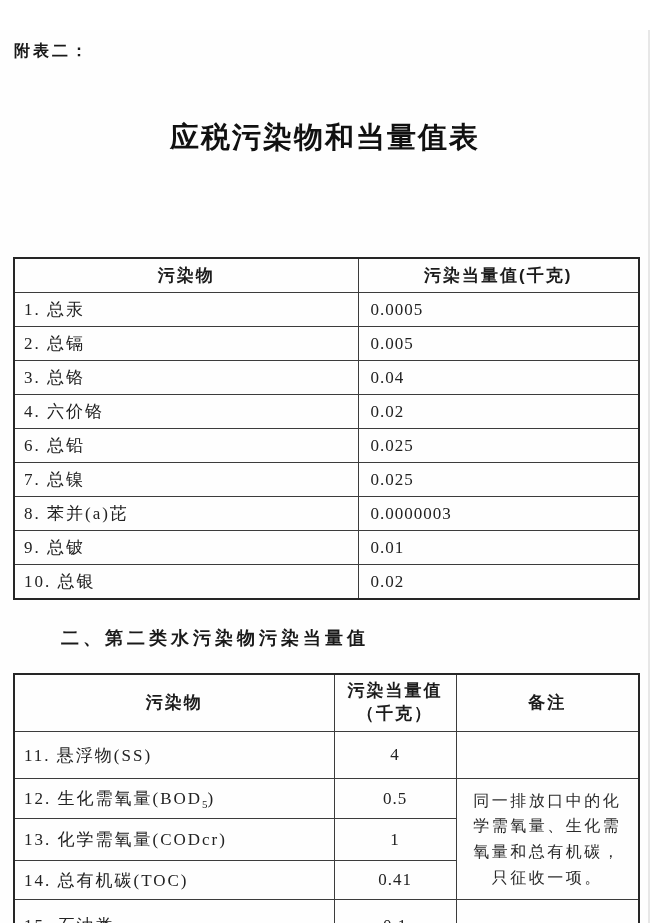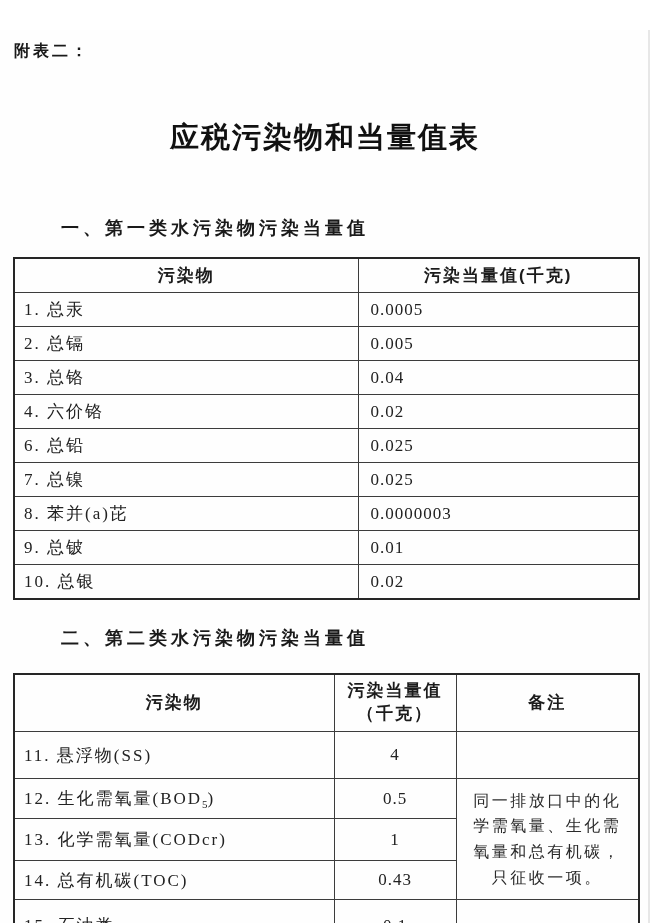--- a/index.html
+++ b/index.html
@@ -122,21 +122,20 @@
 </style>
 </head>
 <body>
 
 <div class="page">
 
   <div class="appendix">附表二：</div>
 
   <h1 class="title">应税污染物和当量值表</h1>
 
-  <div class="heading pos1">一、第一类水污染物污染当量值</div>
 
   <table class="doc-table t1">
     <colgroup>
         <col class="c1">
         <col class="c2">
       </colgroup>
     <thead>
       <tr>
         <th>污染物</th>
         <th>污染当量值(千克)</th>
@@ -210,21 +209,21 @@
         <td class="name"><span>12. 生化需氧量(BOD</span><sub>5</sub><span>)</span></td>
         <td class="val">0.5</td>
         <td class="remark" rowspan="3">同一排放口中的化学需氧量、生化需氧量和总有机碳，只征收一项。</td>
       </tr>
       <tr class="r13">
         <td class="name">13. 化学需氧量(CODcr)</td>
         <td class="val">1</td>
       </tr>
       <tr class="r14">
         <td class="name">14. 总有机碳(TOC)</td>
-        <td class="val">0.43</td>
+        <td class="val">0.41</td>
       </tr>
       <tr class="r15">
         <td class="name">15. 石油类</td>
         <td class="val">0.1</td>
         <td class="remark"></td>
       </tr>
     </tbody>
   </table>
 
   <div class="scan-edge"></div>

